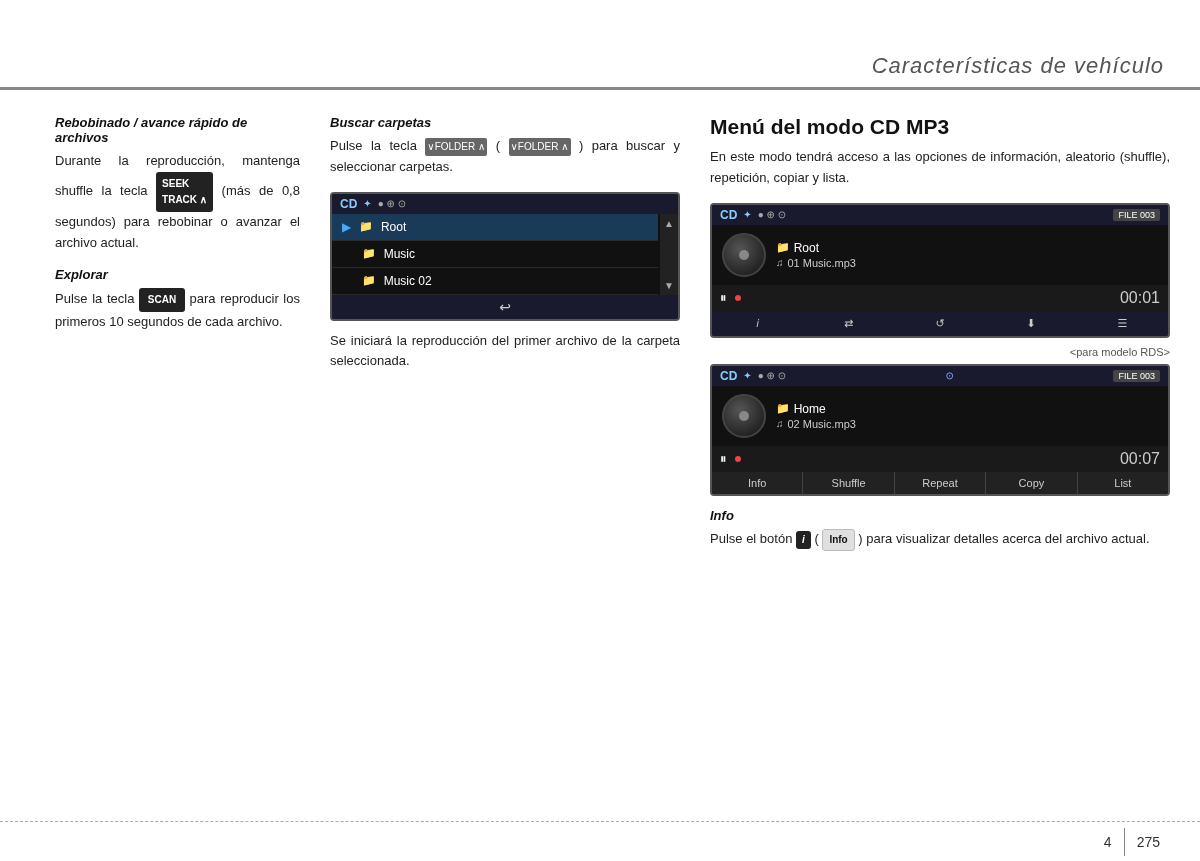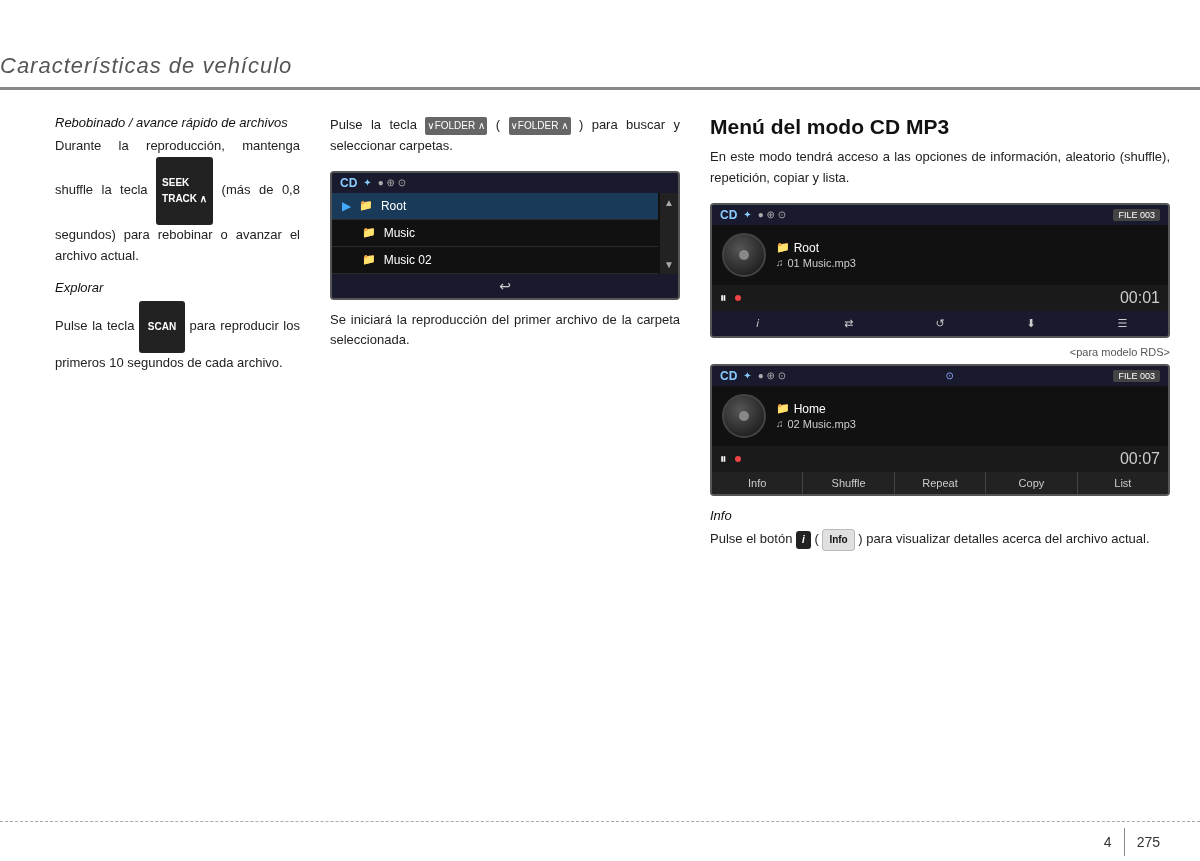--- a/index.html
+++ b/index.html
@@ -16,21 +16,21 @@
 
     
     .header-bar {
       position: absolute;
       top: 0; left: 0; right: 0;
       height: 90px;
       background: #fff;
       border-bottom: 3px solid #888;
       display: flex;
       align-items: flex-end;
-      justify-content: flex-start;
+      justify-content: flex-end;
       padding-right: 36px;
       padding-bottom: 8px;
     }
     .header-title {
       font-size: 22px;
       color: #555;
       font-style: italic;
       letter-spacing: 1px;
     }
 
@@ -57,21 +57,21 @@
     }
 
     
     .col-right {
       flex: 1;
       padding: 25px 30px 10px 10px;
     }
 
     
     .section-title {
-      font-weight: normal;
+      font-weight: bold;
       font-style: italic;
       font-size: 13px;
       color: #111;
       margin-bottom: 6px;
     }
 
     
     .body-text {
       font-size: 13px;
       line-height: 1.6;
@@ -80,21 +80,21 @@
       margin-bottom: 14px;
     }
 
     
     .badge-dark {
       display: inline-block;
       background: #222;
       color: #fff;
       font-size: 10px;
       font-weight: bold;
-      padding: 18px 6px;
+      padding: 4px 6px;
       border-radius: 3px;
       vertical-align: middle;
     }
     .badge-light {
       display: inline-block;
       background: #e0e0e0;
       color: #111;
       font-size: 10px;
       font-weight: bold;
       padding: 2px 6px;
@@ -400,20 +400,21 @@
         <span>Pulse la tecla</span>
         <span class="badge-dark">&nbsp;SCAN&nbsp;</span>
         <span>para reproducir los primeros 10 segundos de cada archivo.</span>
       </p>
     </div>
 
   </div>
 
   <div class="col-middle">
 
+    <div class="section-title">Buscar carpetas</div>
     <p class="body-text">
       <span>Pulse la tecla</span>
       <span class="badge-gray">∨FOLDER ∧</span>
       <span>(</span>
       <span class="badge-gray">∨FOLDER ∧</span>
       <span>) para buscar y seleccionar carpetas.</span>
     </p>
 
     <div class="folder-screen" style="position:relative;">
       <div class="folder-screen-top">

